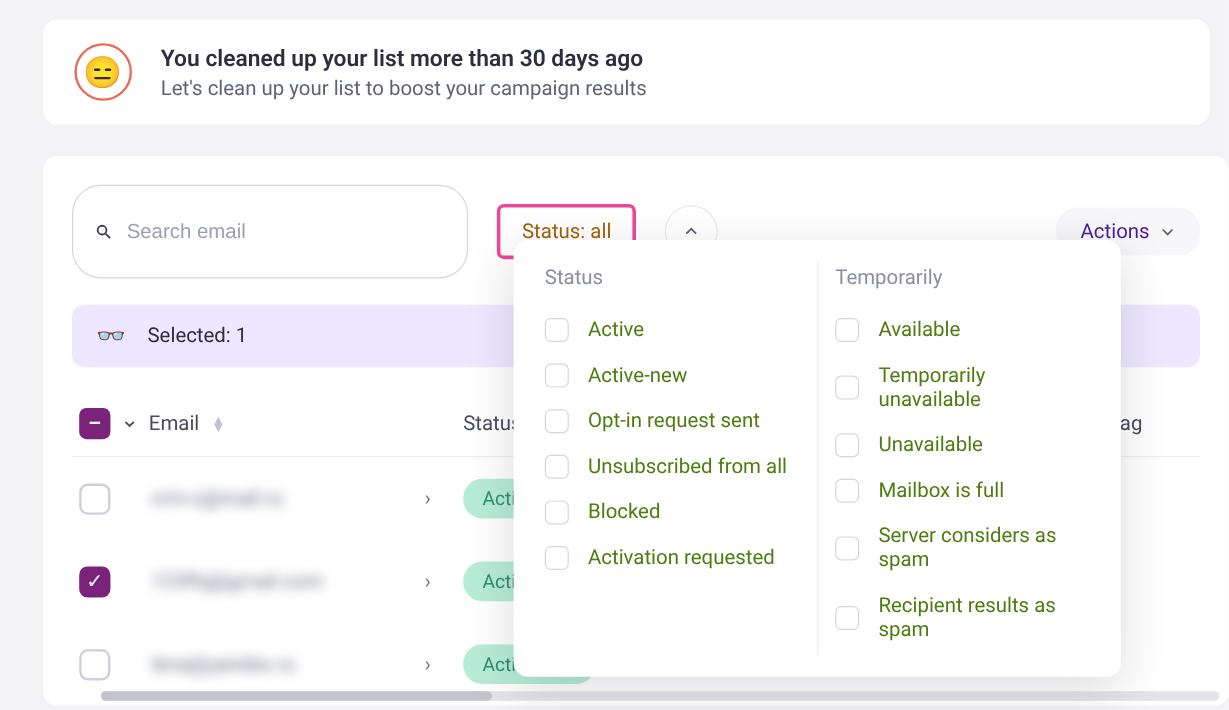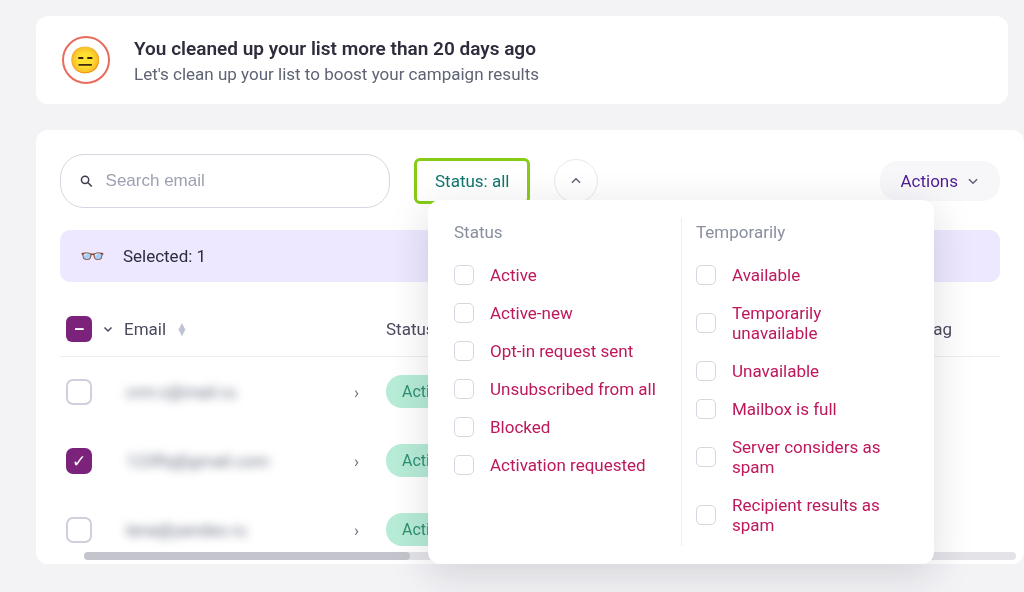--- a/index.html
+++ b/index.html
@@ -41,36 +41,36 @@
     }
     .toolbar {
       display: flex;
       align-items: center;
       gap: 24px;
       margin-bottom: 22px;
     }
     .search-wrap {
       border: 1px solid #d6d6e0;
       border-radius: 24px;
-      padding: 16px 18px;
+      padding: 28px 18px;
       display: flex; align-items: center; gap: 12px;
       width: 330px;
     }
     .search-wrap input {
       border: none; outline: none; font-size: 17px; color: #5f6474; width: 100%;
       background: transparent;
     }
     .search-wrap input::placeholder { color: #9ca1b2; }
     .search-icon { width: 16px; height: 16px; }
     .status-btn {
-      border: 3px solid #84cc16;
+      border: 3px solid #ec4899;
       border-radius: 6px;
       padding: 10px 18px;
       font-size: 17px;
-      color: #0f766e;
+      color: #a16207;
       background: #fff;
       cursor: pointer;
       display: inline-flex; align-items: center;
     }
     .chevron-circle {
       width: 44px; height: 44px;
       border-radius: 50%;
       border: 1px solid #e8e8ef;
       display: inline-flex; align-items: center; justify-content: center;
       cursor: pointer;
@@ -180,37 +180,37 @@
       content: "";
       position: absolute;
       top: 18px; bottom: 18px; left: 50%;
       width: 1px;
       background: #ededf2;
     }
     .dd-col h4 { font-size: 17px; font-weight: 400; color: #8a8fa0; margin-bottom: 14px; }
     .dd-item {
       display: flex; align-items: center; gap: 16px;
       padding: 9px 0;
-      font-size: 17px; color: #be185d;
+      font-size: 17px; color: #4d7c0f;
       cursor: pointer;
     }
     .dd-cb {
       width: 20px; height: 20px;
       border: 1.5px solid #d6d6e0;
       border-radius: 5px;
       flex-shrink: 0;
     }
   </style>
 </head>
 <body>
 
 <div class="banner">
   <span class="emoji-circle">😑</span>
   <div class="banner-text">
-    <h3>You cleaned up your list more than 20 days ago</h3>
+    <h3>You cleaned up your list more than 30 days ago</h3>
     <p>Let's clean up your list to boost your campaign results</p>
   </div>
 </div>
 
 <div class="panel">
   <div class="toolbar">
     <div class="search-wrap">
       <svg class="search-icon" viewBox="0 0 24 24" fill="none" stroke="#3d3d50" stroke-width="2.5">
           <circle cx="10" cy="10" r="6"></circle>
           <line x1="15" y1="15" x2="21" y2="21"></line>

